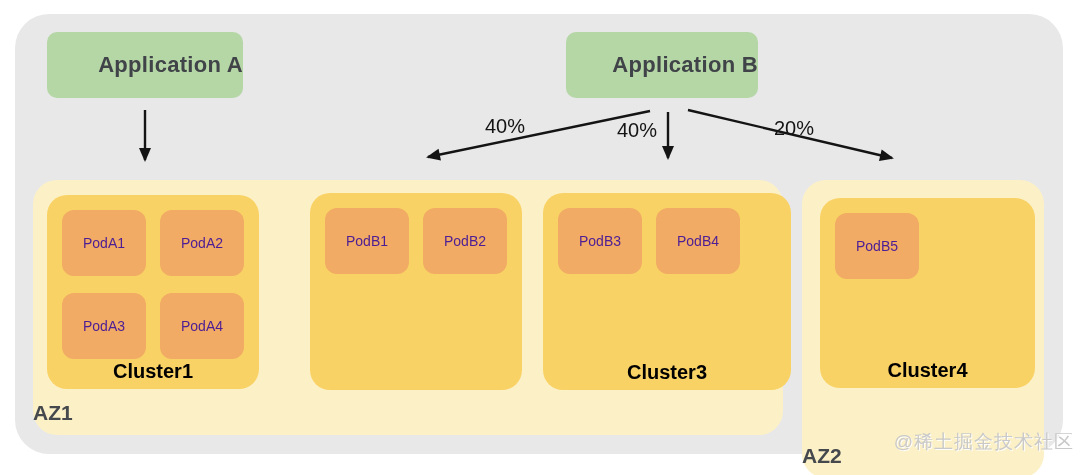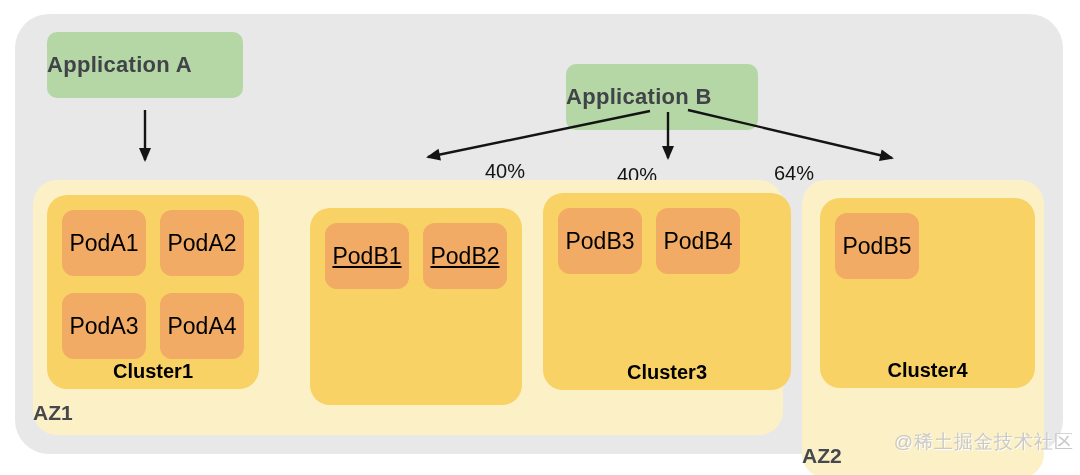--- a/index.html
+++ b/index.html
@@ -16,71 +16,70 @@
     left: 15px; top: 14px;
     width: 1048px; height: 440px;
     background: #e8e8e9;
     border-radius: 34px;
   }
   .app {
     position: absolute;
     height: 66px;
     background: #b5d7a6;
     border-radius: 10px;
-    display: flex; align-items: center; justify-content: flex-start;
+    display: flex; align-items: center; justify-content: flex-end;
     font-size: 22px; font-weight: 600; color: #404348;
     letter-spacing: 0.3px;
   }
   .app-a { left: 47px; top: 32px; width: 196px; }
-  .app-b { left: 566px; top: 32px; width: 192px; margin-top: 32px; }
+  .app-b { left: 566px; top: 32px; width: 192px; }
   .arrows {
     position: absolute; left: 0; top: 0;
     width: 1080px; height: 475px;
     pointer-events: none;
   }
   .pct {
     position: absolute;
     transform: translate(-50%, -50%);
     font-size: 20px; font-weight: 500; color: #141414;
     white-space: nowrap;
-    margin-top: 45px;
   }
   .az {
     position: absolute;
     top: 180px;
     background: #fcf0c6;
     border-radius: 24px;
   }
   .az1 { left: 33px;  width: 750px; height: 255px; }
   .az2 { left: 802px; width: 242px; height: 298px; }
   .az-label {
     position: absolute; bottom: 10px; left: 0;
     width: 100%; text-align: left;
     font-size: 21px; font-weight: 600; color: #45484d;
   }
   .cluster {
     position: absolute;
     background: #f9d265;
     border-radius: 20px;
   }
   .cluster-c1 { left: 14px;  top: 15px; width: 212px; height: 194px; }
-  .cluster-c2 { left: 277px; top: 28px; width: 212px; height: 197px; text-decoration: underline; }
+  .cluster-c2 { left: 277px; top: 13px; width: 212px; height: 197px; }
   .cluster-c3 { left: 510px; top: 13px; width: 248px; height: 197px; }
   .cluster-c4 { left: 18px;  top: 18px; width: 215px; height: 190px; }
   .pods {
     display: flex; flex-wrap: wrap;
     gap: 17px 14px;
     padding: 15px 13px 0 15px;
   }
   .pod {
     width: 84px; height: 66px;
     background: #f1ab64;
     border-radius: 12px;
     display: flex; align-items: center; justify-content: center;
-    font-size: 23px; font-weight: 500; color: #000000;
+    font-size: 14px; font-weight: 500; color: #4c1d95;
   }
   .cluster-label {
     position: absolute; bottom: 6px; left: 0;
     width: 100%; text-align: center;
     font-size: 20px; font-weight: 600; color: #000000;
   }
   .watermark {
     position: absolute;
     right: 6px; bottom: 20px;
     font-size: 19px; color: #c9c9c9;
@@ -108,21 +107,21 @@
       </marker>
     </defs>
     <line x1="145" y1="110" x2="145" y2="160" stroke="#141414" stroke-width="2.4" marker-end="url(#ah)"></line>
     <line x1="650" y1="111" x2="428" y2="157" stroke="#141414" stroke-width="2.4" marker-end="url(#ah)"></line>
     <line x1="668" y1="112" x2="668" y2="158" stroke="#141414" stroke-width="2.4" marker-end="url(#ah)"></line>
     <line x1="688" y1="110" x2="892" y2="158" stroke="#141414" stroke-width="2.4" marker-end="url(#ah)"></line>
   </svg>
 
   <div class="pct" style="left:505px; top:126px;">40%</div>
   <div class="pct" style="left:637px; top:130px;">40%</div>
-  <div class="pct" style="left:794px; top:128px;">64%</div>
+  <div class="pct" style="left:794px; top:128px;">20%</div>
 
   <div class="az az1">
     <div class="cluster cluster-c1">
       <div class="pods">
         <div class="pod">PodA1</div>
         <div class="pod">PodA2</div>
         <div class="pod">PodA3</div>
         <div class="pod">PodA4</div>
       </div>
       <div class="cluster-label">Cluster1</div>

